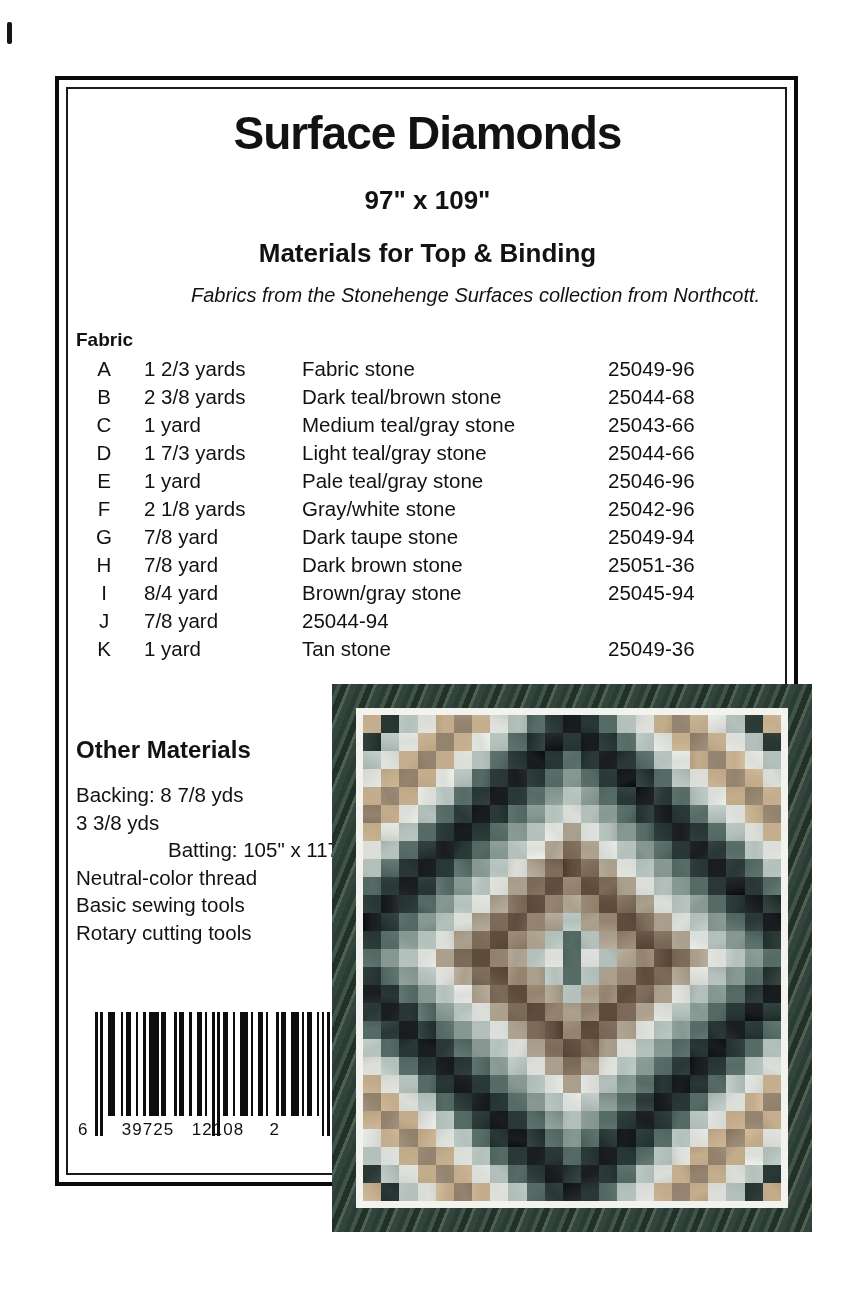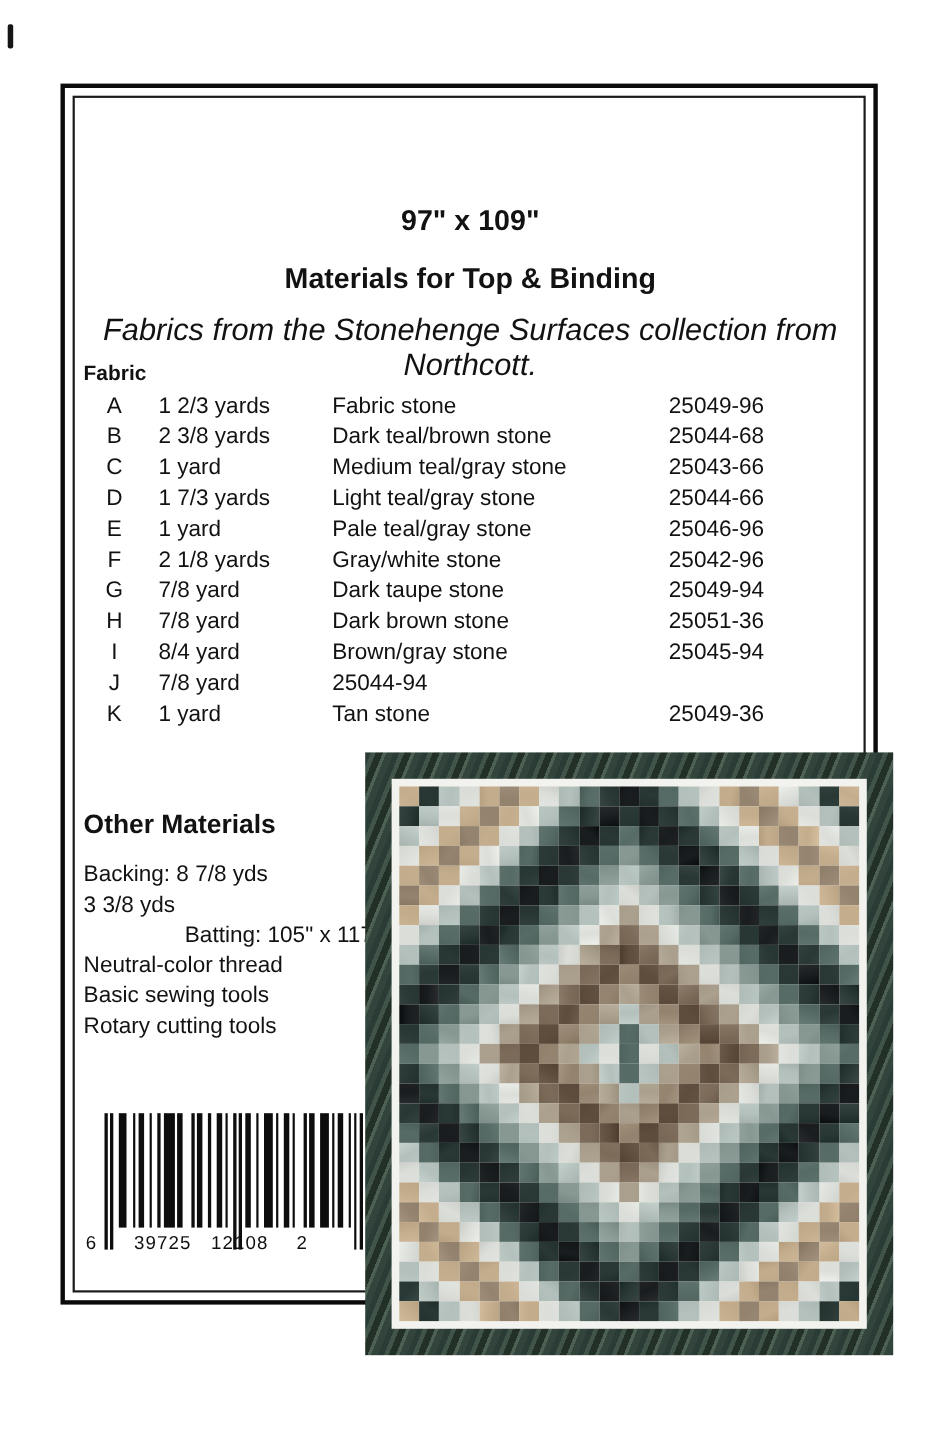--- a/index.html
+++ b/index.html
@@ -17,21 +17,21 @@
   }
   .frame-inner{
     position:absolute;left:66px;top:87px;width:717px;height:1084px;
     border:2px solid #1a1a1a;
   }
   .scan-speck{position:absolute;left:7px;top:22px;width:5px;height:22px;background:#151515;border-radius:2px;}
   .centered-block{position:absolute;left:66px;width:723px;text-align:center;}
   .title{top:106px;font-size:46px;font-weight:700;letter-spacing:-1px;}
   .dims{top:185px;font-size:26px;font-weight:700;}
   .subtitle{top:238px;font-size:26px;font-weight:700;}
-  .note{top:284px;font-size:28px;font-style:italic;font-weight:400;}
+  .note{top:284px;font-size:20px;font-style:italic;font-weight:400;padding-left:48px;}
   .fabric-label{position:absolute;left:76px;top:329px;font-size:19px;font-weight:700;}
   .ftable{position:absolute;left:84px;top:355px;width:660px;font-size:20.5px;}
   .frow{display:grid;grid-template-columns:60px 158px 306px 120px;height:28px;align-items:center;}
   .fcell-letter{text-align:center;padding-right:20px;}
   .other-heading{position:absolute;left:76px;top:736px;font-size:24px;font-weight:700;}
   .other-lines{position:absolute;left:76px;top:781px;font-size:20.5px;line-height:27.6px;width:250px;}
   .other-lines .oline{white-space:nowrap;}
   .other-lines .oline:nth-child(3){padding-left:92px;}
   
   .barcode{position:absolute;left:95px;top:1012px;width:168px;height:134px;}
@@ -65,20 +65,21 @@
 </style>
 </head>
 <body>
 
 <div class="page">
 
   <div class="scan-speck"></div>
   <div class="frame-outer"></div>
   <div class="frame-inner"></div>
 
+  <div class="centered-block title">Surface Diamonds</div>
   <div class="centered-block dims">97" x 109"</div>
   <div class="centered-block subtitle">Materials for Top &amp; Binding</div>
   <div class="centered-block note">Fabrics from the Stonehenge Surfaces collection from Northcott.</div>
 
   <div class="fabric-label">Fabric</div>
   <div class="ftable" id="fabric-table">
       <div class="frow">
         <span class="fcell-letter">A</span>
         <span>1 2/3 yards</span>
         <span>Fabric stone</span>

